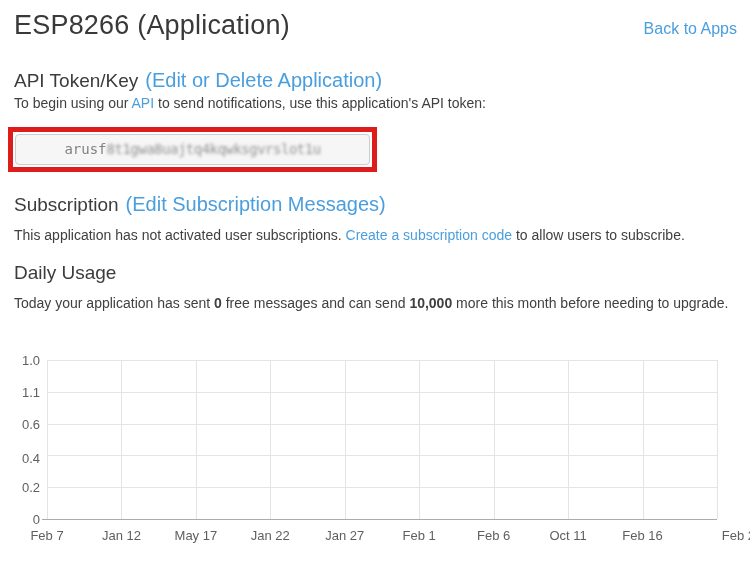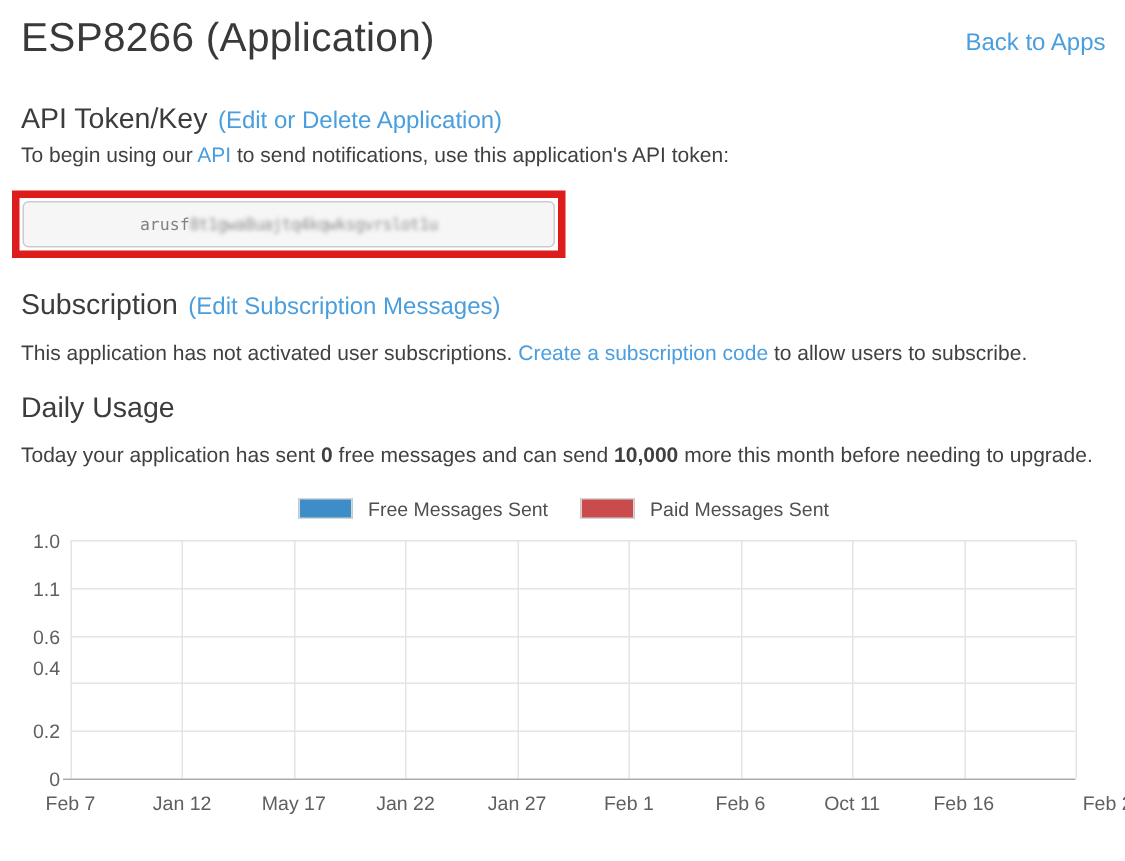--- a/index.html
+++ b/index.html
@@ -5,29 +5,29 @@
   html,body{margin:0;padding:0;background:#fff;}
   body{width:750px;height:574px;overflow:hidden;
        font-family:"Liberation Sans","DejaVu Sans",sans-serif;color:#404040;}
   #app{position:relative;width:750px;height:574px;}
   a{text-decoration:none;cursor:pointer;}
   .link{color:#4a9ede;}
   h1{position:absolute;left:14px;top:10px;margin:0;font-size:27px;font-weight:400;color:#393939;letter-spacing:.2px;}
   .back-link{position:absolute;right:13px;top:20px;font-size:16px;}
   .h2row{position:absolute;left:14px;white-space:nowrap;}
   .h2row .h2text{font-size:19px;color:#3c3c3c;}
-  .h2row .h2link{font-size:16px;margin-left:7px;}
+  .h2row .h2link{font-size:20px;margin-left:7px;}
   .para{position:absolute;left:14px;margin:0;font-size:14px;color:#404040;white-space:nowrap;}
   .para b{font-weight:700;}
   .token-highlight{position:absolute;left:8px;top:127px;width:355px;
        border:5px solid #dd1c1c;padding:2px;background:#fff;}
   .token-box{border:1px solid #ccc;background:#f6f6f6;border-radius:4px;
        height:29px;line-height:29px;text-align:center;
        font-family:"DejaVu Sans Mono","Liberation Mono",monospace;
-       font-size:11px;color:#828282;overflow:hidden;}
+       font-size:14px;color:#828282;overflow:hidden;}
   .tok-blur{filter:blur(1.4px);opacity:.85;letter-spacing:-.5px;}
   .legend{position:absolute;left:47px;top:330px;width:670px;height:18px;
        display:flex;justify-content:center;align-items:center;gap:10px;
        font-size:13px;color:#4f4f4f;}
   .legend .swatch{display:inline-block;width:36px;height:14px;border:1px solid #d6d6d6;box-sizing:border-box;}
   .legend .lgl{margin-right:12px;}
   .chart{position:absolute;left:0;top:352px;width:750px;height:205px;padding-left:29px;}
   .gl-h,.gl-v,.axis-x{position:absolute;background:#e4e4e4;}
   .gl-h{height:1px;}
   .gl-v{width:1px;}
@@ -58,36 +58,30 @@
   </div>
 
   <p class="para" style="top:227px;"><span>This application has not activated user subscriptions. </span><a class="link">Create a subscription code</a><span> to allow users to subscribe.</span></p>
 
   <div class="h2row" style="top:262px;">
     <span class="h2text">Daily Usage</span>
   </div>
 
   <p class="para" style="top:295px;"><span>Today your application has sent </span><b>0</b><span> free messages and can send </span><b>10,000</b><span> more this month before needing to upgrade.</span></p>
 
-  <div class="legend" id="legend">
-      <span class="swatch" style="background: rgb(61, 141, 200);"></span>
-      <span class="lgl">Free Messages Sent</span>
-      <span class="swatch" style="background: rgb(202, 75, 75);"></span>
-      <span class="lgl">Paid Messages Sent</span>
-    </div>
 
   <div class="chart" id="chart">
       <div class="gl-h" style="left: 47px; top: 8px; width: 670px;"></div>
       <div class="ytick" style="left: 0px; top: 1px;">1.0</div>
       <div class="gl-h" style="left: 47px; top: 39.8px; width: 670px;"></div>
       <div class="ytick" style="left: 0px; top: 32.8px;">1.1</div>
       <div class="gl-h" style="left: 47px; top: 71.6px; width: 670px;"></div>
       <div class="ytick" style="left: 0px; top: 64.6px;">0.6</div>
       <div class="gl-h" style="left: 47px; top: 103.4px; width: 670px;"></div>
-      <div class="ytick" style="left: 0px; top: 86px;">0.4</div>
+      <div class="ytick" style="left: 0px; top: 99px;">0.4</div>
       <div class="gl-h" style="left: 47px; top: 135.2px; width: 670px;"></div>
       <div class="ytick" style="left: 0px; top: 128.2px;">0.2</div>
       <div class="ytick" style="left: 0px; top: 160px;">0</div>
       <div class="gl-v" style="left: 47px; top: 8px; height: 159px;"></div>
       <div class="xtick" style="left: 15px; top: 176px;">Feb 7</div>
       <div class="gl-v" style="left: 121.444px; top: 8px; height: 159px;"></div>
       <div class="xtick" style="left: 89.4444px; top: 176px;">Jan 12</div>
       <div class="gl-v" style="left: 195.889px; top: 8px; height: 159px;"></div>
       <div class="xtick" style="left: 163.889px; top: 176px;">May 17</div>
       <div class="gl-v" style="left: 270.333px; top: 8px; height: 159px;"></div>

